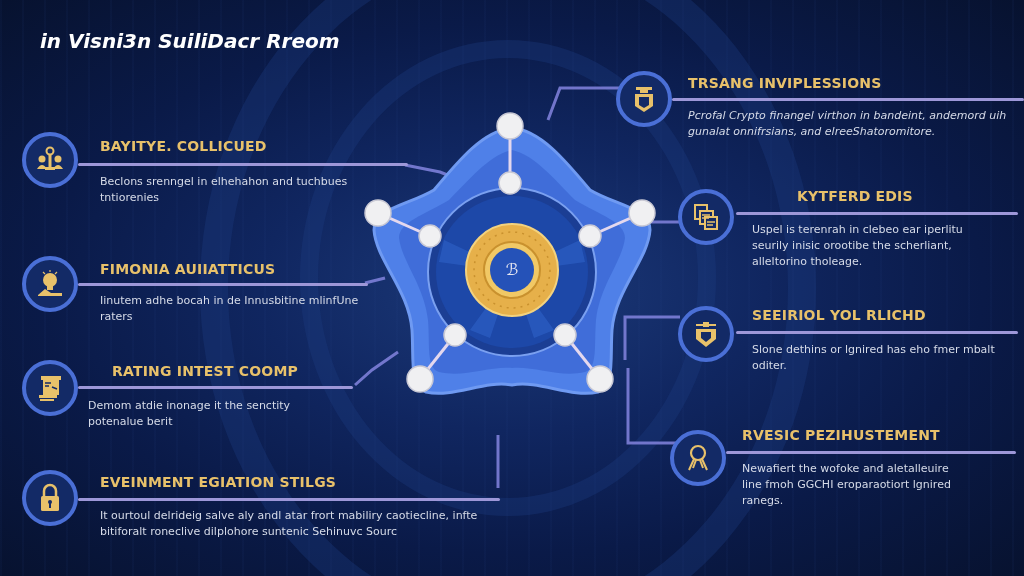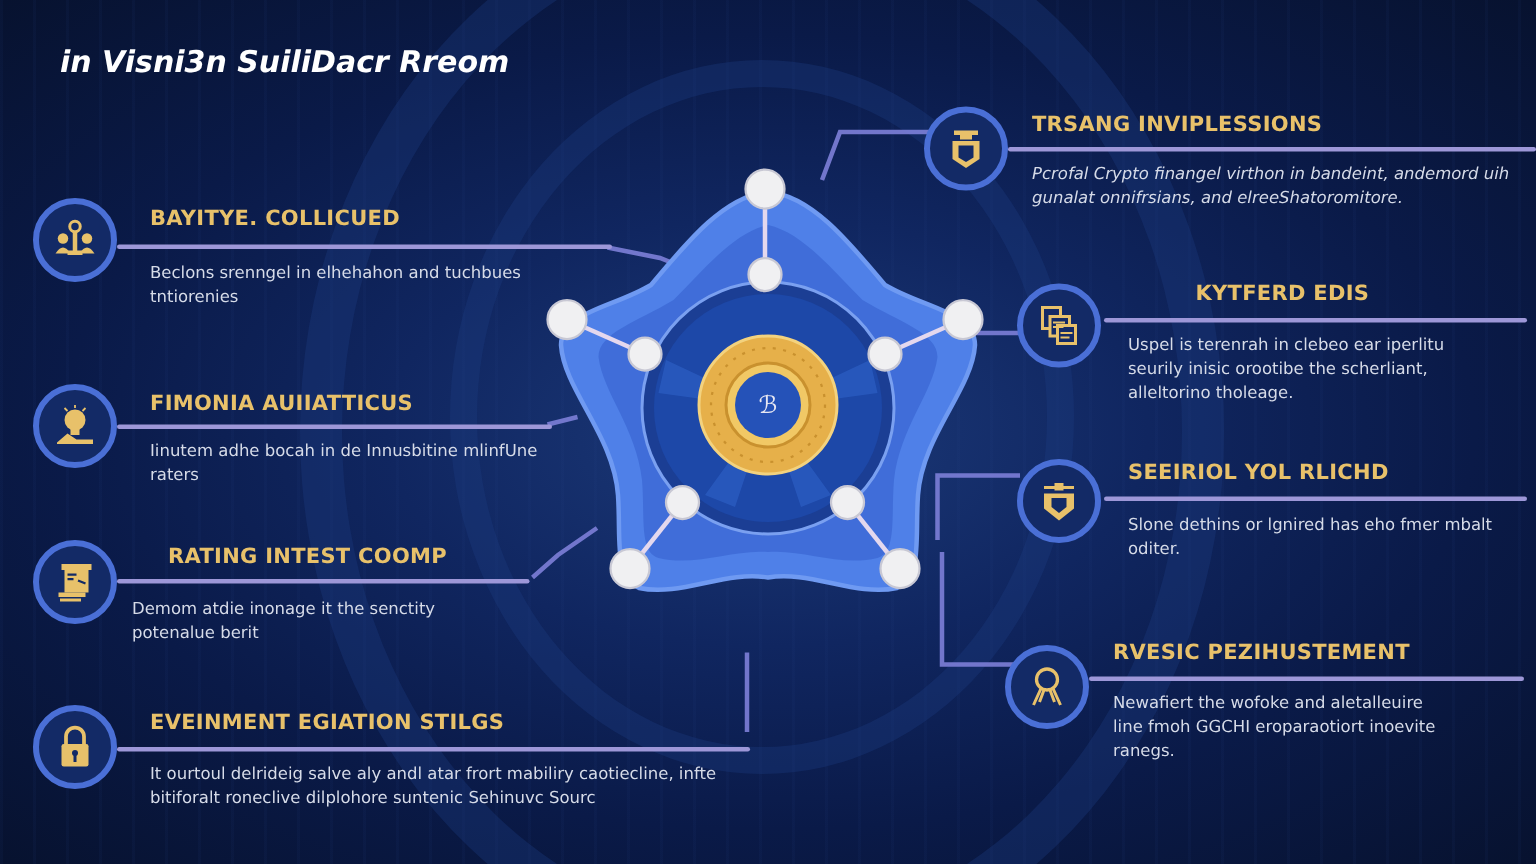--- a/index.html
+++ b/index.html
@@ -185,14 +185,14 @@
 
 <div class="item">
   <div class="icon-circle" style="left:670px;top:430px;">
     <svg viewBox="0 0 30 30">
         <circle cx="15" cy="10" r="7" fill="none" stroke="#e8c16a" stroke-width="2.2"></circle>
         <path d="M11 16 L6 27 M19 16 L24 27 M13 17 L10 25 M17 17 L20 25" stroke="#e8c16a" stroke-width="2"></path>
       </svg>
   </div>
   <div class="heading" style="left:742px;top:427px;">RVESIC PEZIHUSTEMENT</div>
   <div class="rule" style="left:726px;top:451px;width:290px;"></div>
-  <div class="desc" style="left:742px;top:461px;width:220px;">Newafiert the wofoke and aletalleuire line fmoh GGCHI eroparaotiort inoevite ranegs.</div>
+  <div class="desc" style="left:742px;top:461px;width:220px;">Newafiert the wofoke and aletalleuire line fmoh GGCHI eroparaotiort lgnired ranegs.</div>
 </div>
 
 </body></html>

